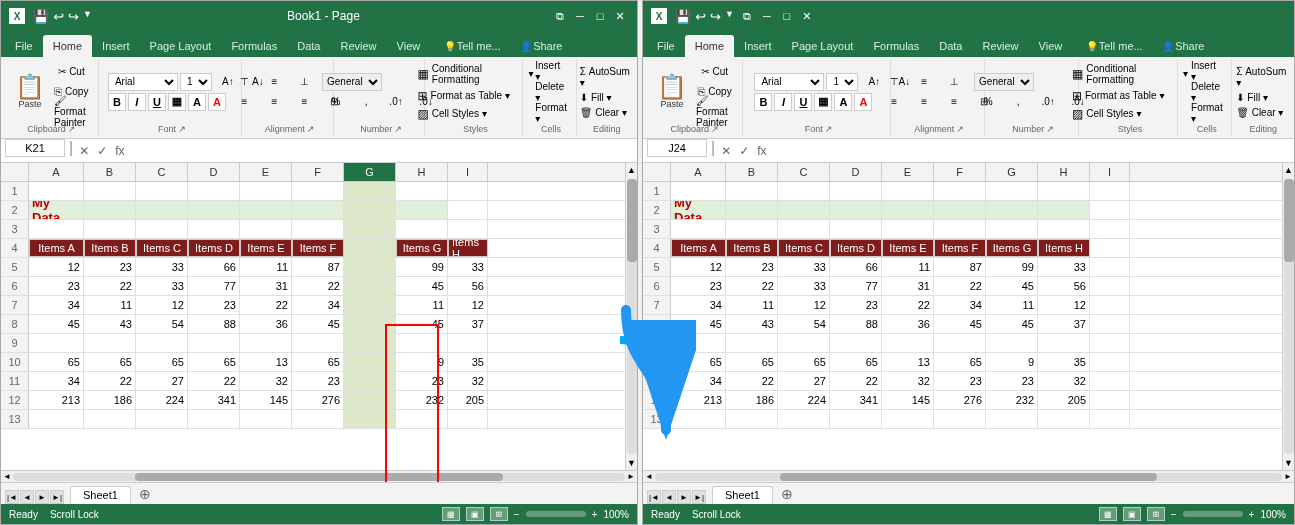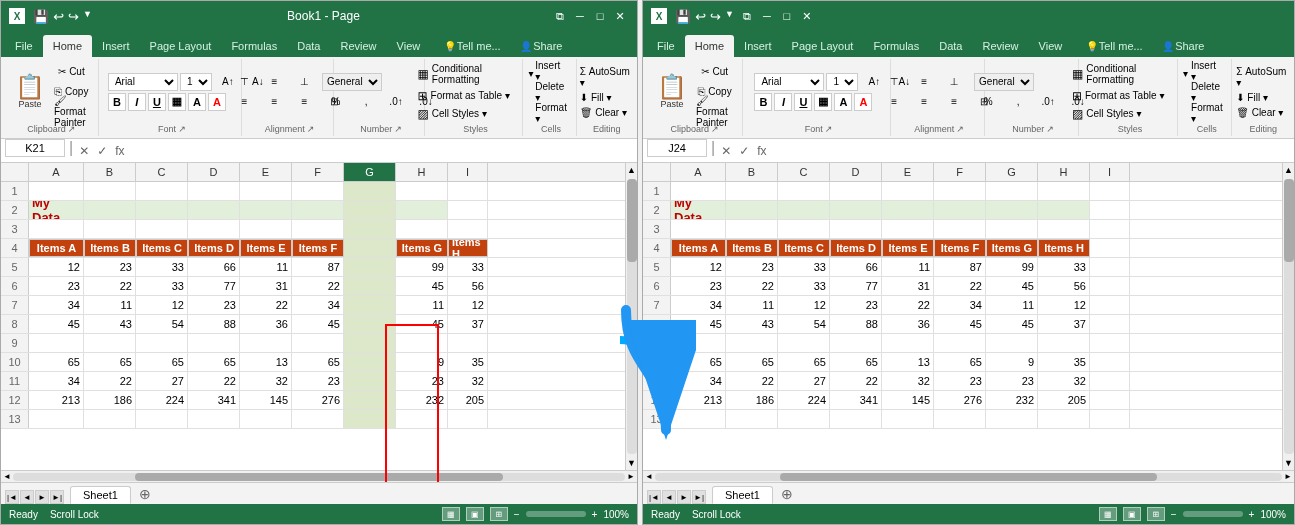--- a/index.html
+++ b/index.html
@@ -347,23 +347,23 @@
       padding: 0 3px;
       height: 18px;
       display: flex;
       align-items: center;
       justify-content: center;
       flex-shrink: 0;
       overflow: hidden;
     }
 
     .cell.header-cell {
-      background: #c2410c;
+      background: #7f1d1d;
       color: white;
-      font-weight: bold;
+      font-weight: normal;
       border: 1px solid #ccc;
     }
 
     .cell.my-data {
       background: #e2efda;
       color: #c00000;
       font-weight: bold;
       font-size: 14px;
       justify-content: center;
     }

